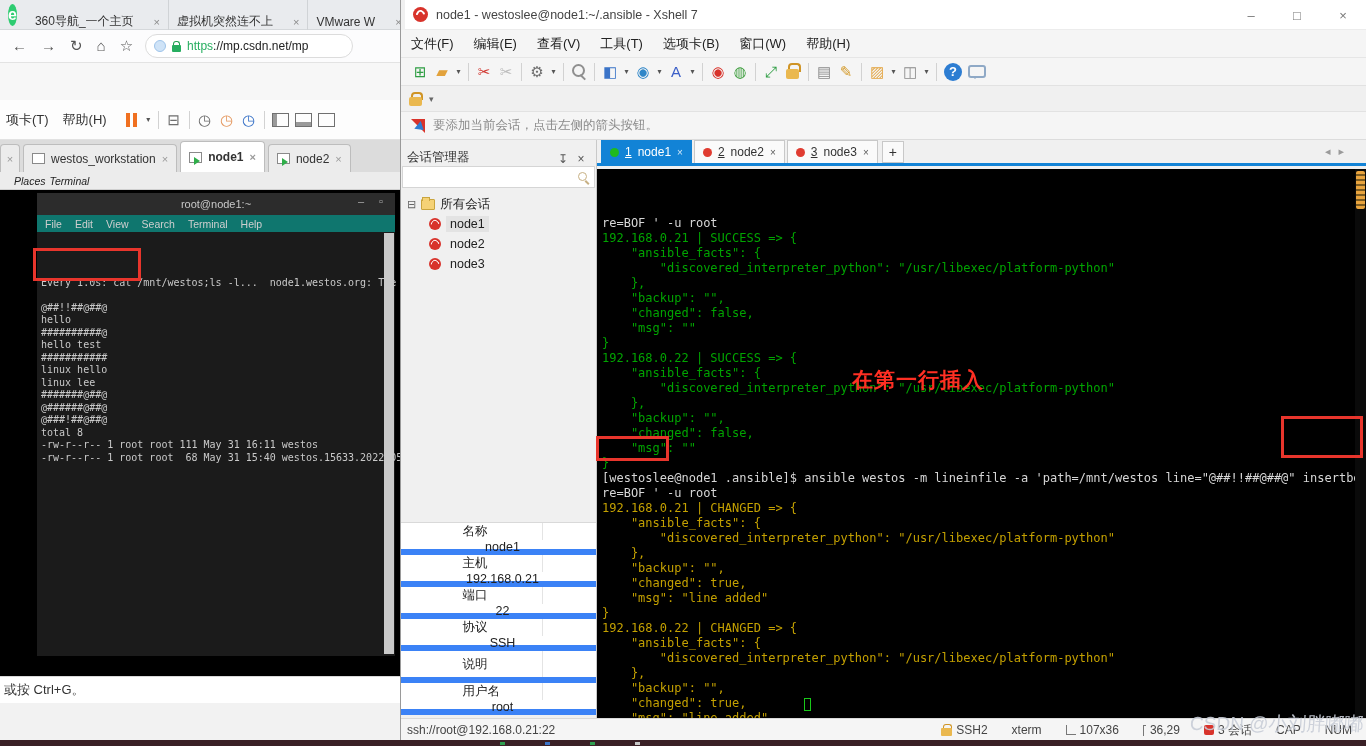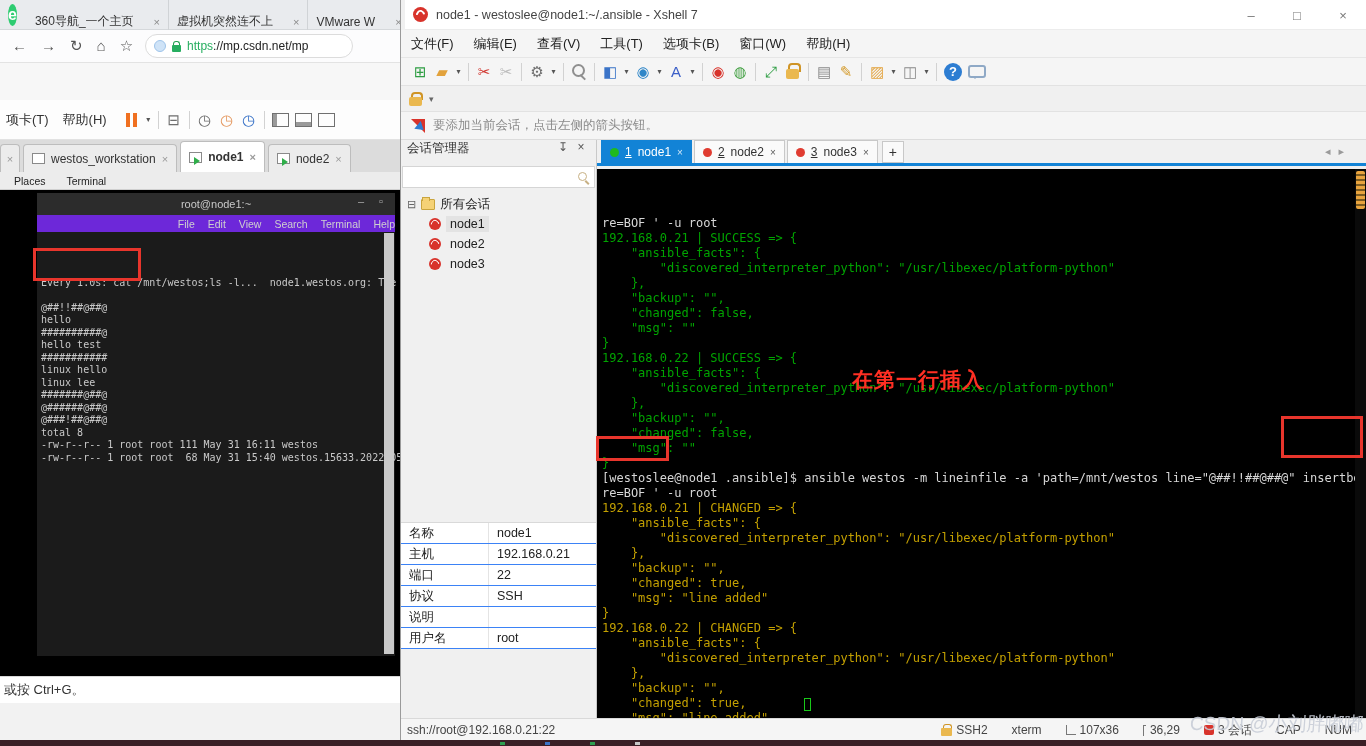--- a/index.html
+++ b/index.html
@@ -51,21 +51,21 @@
   .vmtab .x{color:#9a9a9a;font-size:11px;}
   .vm-ico{width:13px;height:11px;border:1.5px solid #8a8a8a;position:relative;background:#fff;flex:0 0 auto;}
   .vm-ico.play::after{content:"";position:absolute;right:-3px;bottom:-3px;border:4px solid transparent;border-left:6px solid #2fae4a;}
   #vm-guest-menubar{left:0;top:172px;width:400px;height:18px;background:#ececec;border-bottom:1px solid #cfcfcf;display:flex;gap:18px;align-items:center;padding-left:14px;font-size:10.5px;color:#222;}
   #vm-screen{left:0;top:190px;width:400px;height:492px;background:#000;}
 
   
   #gterm{left:36px;top:2px;width:360px;height:465px;background:#1b1b1b;border:1px solid #000;}
   #gterm-title{height:22px;background:#2c2c2c;color:#c9c9c9;font-size:11px;display:flex;align-items:center;justify-content:center;position:relative;}
   #gterm-title .ctl{position:absolute;right:6px;top:2px;color:#aaa;font-size:11px;letter-spacing:6px;}
-  #gterm-menu{height:17px;background:#6d28d9;display:flex;gap:13px;align-items:center;padding-left:8px;color:#cfcfcf;font-size:10.5px;justify-content:flex-end;}
+  #gterm-menu{height:17px;background:#0f766e;display:flex;gap:13px;align-items:center;padding-left:8px;color:#cfcfcf;font-size:10.5px;}
   #gterm-body{position:absolute;left:4px;top:46px;font-size:10px;line-height:12.5px;color:#c9c9c9;}
   #gterm-scroll{position:absolute;right:1px;top:40px;width:10px;bottom:2px;background:#c9c9c9;}
 
   #vm-hintstrip{left:0;top:682px;width:400px;height:18px;background:#d4d4d4;border-top:1px solid #bdbdbd;}
   #vm-hinttab{left:0;top:681px;width:88px;height:18px;background:#cacaca;border:1px solid #a8a8a8;border-radius:0 3px 3px 0;font-size:9px;color:#555;display:flex;align-items:center;padding-left:4px;}
   #vm-hintrow{left:0;top:676px;width:400px;height:27px;background:#fff;border-top:1px solid #d8d8d8;display:flex;align-items:center;padding-left:4px;font-size:13px;color:#333;}
 
   
   #xshell{left:400px;top:0;width:966px;height:741px;background:#f0f0f0;border-left:1px solid #9a9a9a;}
   #x-titlebar{position:absolute;left:4px;top:0;width:100%;height:30px;background:#fff;display:flex;align-items:center;padding-left:8px;gap:8px;border-bottom:1px solid #ececec;}
@@ -82,39 +82,39 @@
   .addr-lock::after{content:"";position:absolute;left:0;top:5px;width:13px;height:9px;background:#eab84f;border-radius:2px;}
   #x-address{font-size:12.5px;color:#555;flex:1;}
   #addr-caret{color:#666;font-size:9px;padding-right:2px;}
   #x-noticerow{position:absolute;left:0;top:112px;width:100%;height:28px;background:#f5f5f5;display:flex;align-items:center;gap:8px;padding-left:10px;border-bottom:1px solid #dcdcdc;font-size:12.5px;color:#8a8a8a;}
   .flag-ico{width:14px;height:16px;position:relative;}
   .flag-ico::before{content:"";position:absolute;left:0;top:1px;border-top:7px solid #d8332b;border-right:7px solid #d8332b;border-bottom:7px solid transparent;border-left:7px solid transparent;}
   .flag-ico::after{content:"";position:absolute;left:5px;top:6px;width:0;height:0;border:5px solid transparent;border-left:8px solid #2d7dd2;transform:rotate(40deg);}
 
   
   #sess-panel{position:absolute;left:0;top:140px;width:196px;bottom:23px;background:#f0f0f0;border-right:1px solid #c9c9c9;}
-  #sess-header{height:26px;display:flex;align-items:flex-start;font-size:12.5px;color:#333;padding:0 6px;}
+  #sess-header{height:26px;display:flex;align-items:flex-end;font-size:12.5px;color:#333;padding:0 6px;}
   #sess-header .sp{flex:1;}
   #sess-header .hbtn{color:#555;font-size:12px;width:18px;text-align:center;}
   #sess-search{height:22px;background:#fff;border:1px solid #d5d5d5;margin:0 1px;display:flex;align-items:center;justify-content:flex-end;padding-right:4px;}
   .mag-s{width:14px;height:14px;position:relative;opacity:.7;}
   .mag-s::before{content:"";position:absolute;left:2px;top:2px;width:7px;height:7px;border:1.5px solid #b08f4f;border-radius:50%;}
   .mag-s::after{content:"";position:absolute;left:10px;top:10px;width:5px;height:1.5px;background:#b08f4f;transform:rotate(45deg);transform-origin:left top;}
   #sess-tree{padding:6px 0 0 6px;font-size:12.5px;color:#222;}
   .tree-root{display:flex;align-items:center;gap:5px;height:20px;}
   .expander{color:#666;font-size:11px;}
   .folder-ico{width:14px;height:11px;background:#f5d276;border:1px solid #caa53e;border-radius:1px;position:relative;}
   .folder-ico::before{content:"";position:absolute;left:0;top:-3px;width:6px;height:3px;background:#f5d276;border:1px solid #caa53e;border-bottom:none;}
   .tree-item{display:flex;align-items:center;gap:5px;height:20px;padding-left:22px;}
   .tree-item .lbl{padding:1px 4px;}
   .tree-item.selected .lbl{background:#e3e3e3;}
   .shell-ico.small{width:12px;height:12px;}
   .shell-ico.small::after{inset:2px;border-width:1.5px;}
   #sess-props{position:absolute;left:0;top:382px;width:195px;background:#fff;border-top:1px solid #d9d9d9;font-size:12.5px;color:#222;}
-  .prow{display:flex;height:21px;border-bottom:1px solid #3b82f6;align-items:center;}
+  .prow{display:flex;height:32px;border-bottom:6px solid #3b82f6;align-items:center;flex-direction:column;}
   .prow .pl{width:88px;padding-left:8px;border-right:1px solid #e4e4e4;height:100%;display:flex;align-items:center;}
   .prow .pv{padding-left:8px;}
 
   
   #term-tabbar{position:absolute;left:196px;top:140px;right:0;height:26px;background:#f0f0f0;border-bottom:3px solid #1283d6;display:flex;align-items:flex-end;padding-left:4px;}
   .ttab{height:23px;display:flex;align-items:center;gap:6px;padding:0 8px;font-size:12px;background:#fafafa;border:1px solid #c8c8c8;border-bottom:none;margin-right:2px;color:#333;}
   .ttab.active{background:#1283d6;color:#fff;border-color:#1283d6;}
   .ttab .num{text-decoration:underline;}
   .ttab .x{font-size:10px;opacity:.8;}
   .dot{width:9px;height:9px;border-radius:50%;flex:0 0 auto;}
@@ -228,21 +228,21 @@
           <span class="x">×</span>
         </span>
         <span class="vmtab">
           <span class="vm-ico play"></span>
           <span>node2</span>
           <span class="x">×</span>
         </span>
       </span>
   </div>
   <div class="abs" id="vm-guest-menubar">
-    <span style="display:flex;gap:21px;">
+    <span style="display:flex;gap:4px;font-style:italic;">
 
     <span>Places</span>
         <span>Terminal</span>
       </span>
   </div>
   <div class="abs" id="vm-screen">
     <div class="abs" id="gterm">
       <div id="gterm-title">
           <span>root@node1:~</span>
           <span class="ctl">– ▫</span>

